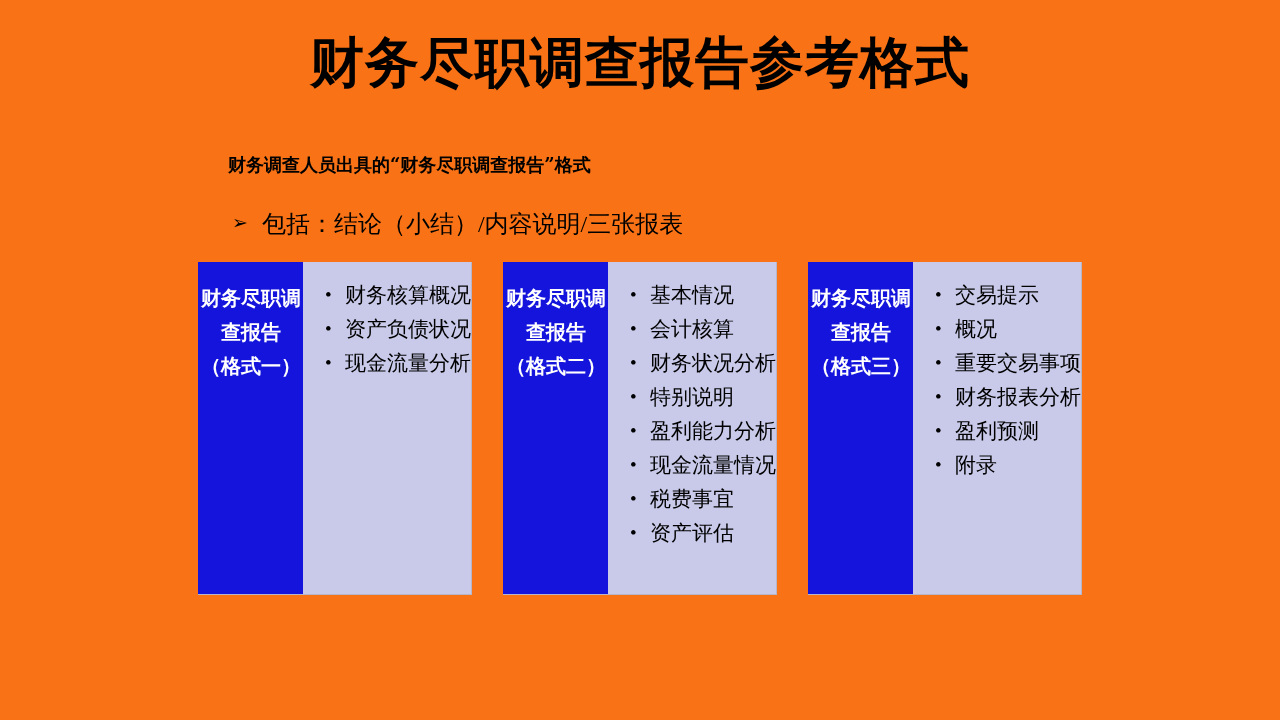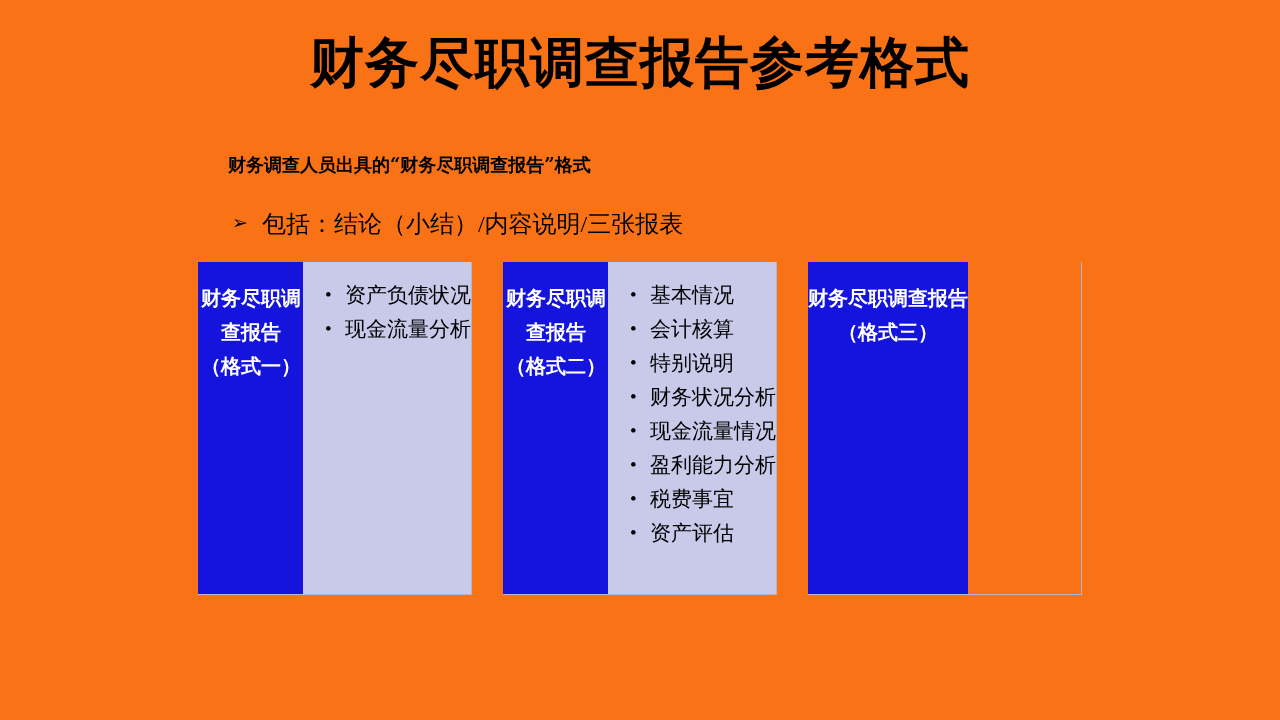--- a/index.html
+++ b/index.html
@@ -135,46 +135,57 @@
 
   <div class="cards">
 
     <div class="card card-1">
       <div class="card-header">
         <div>财务尽职调查报告</div>
         <div>（格式一）</div>
       </div>
       <div class="card-body">
         <ul>
+          <li>财务核算概况</li>
           <li>资产负债状况</li>
           <li>现金流量分析</li>
         </ul>
       </div>
     </div>
 
     <div class="card card-2">
       <div class="card-header">
         <div>财务尽职调查报告</div>
         <div>（格式二）</div>
       </div>
       <div class="card-body">
         <ul>
           <li>基本情况</li>
           <li>会计核算</li>
+          <li>财务状况分析</li>
           <li>特别说明</li>
-          <li>财务状况分析</li>
+          <li>盈利能力分析</li>
           <li>现金流量情况</li>
-          <li>盈利能力分析</li>
           <li>税费事宜</li>
           <li>资产评估</li>
         </ul>
       </div>
     </div>
 
     <div class="card card-3">
       <div class="card-header">
         <div>财务尽职调查报告</div>
         <div>（格式三）</div>
       </div>
+      <div class="card-body">
+        <ul>
+          <li>交易提示</li>
+          <li>概况</li>
+          <li>重要交易事项</li>
+          <li>财务报表分析</li>
+          <li>盈利预测</li>
+          <li>附录</li>
+        </ul>
+      </div>
     </div>
 
   </div>
 </div>
 
 </body></html>

